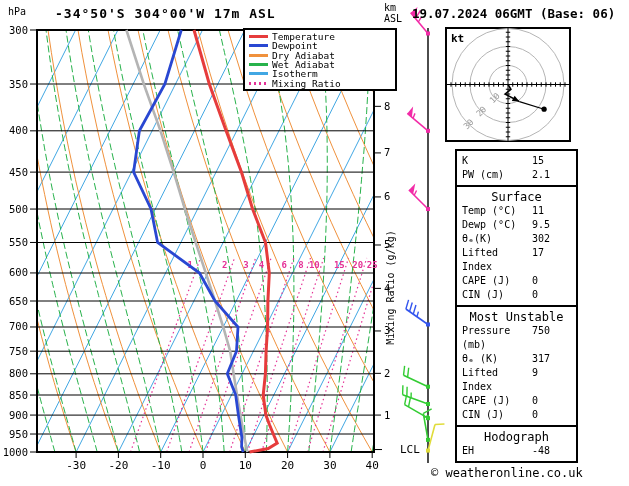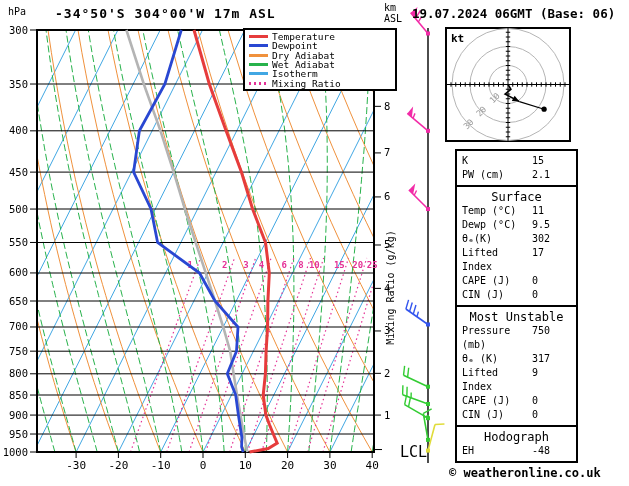--- a/index.html
+++ b/index.html
@@ -16,25 +16,25 @@
   .lchip{width:19px;height:3px;margin:0 4px 0 2px;flex:none;}
   .lchip.dotted{background:repeating-linear-gradient(90deg,var(--c) 0 2px,#fff 2px 5px);}
   .llab{font-size:9.5px;line-height:9px;}
   #kt-unit{left:451px;top:32px;font-size:11px;font-weight:bold;}
   #panels{position:absolute;left:455px;top:151px;width:123px;}
   .panel{border:2px solid #000;background:#fff;padding:3px 0;margin-top:-2px;}
   .phead{text-align:center;font-size:12px;line-height:14px;}
   .prow{display:flex;font-size:10px;line-height:14px;padding-left:5px;}
   .plab{flex:1;}
   .pval{width:44px;flex:none;text-align:left;}
-  #footer{left:449px;top:466px;font-size:12px;font-weight:bold;}
+  #footer{left:431px;top:466px;font-size:12px;font-weight:normal;}
   #xlabel{left:104px;top:463px;font-size:12.5px;letter-spacing:0.5px;margin-top:27px;}
   #mrlabel{left:325px;top:282px;width:130px;text-align:center;font-size:10px;
            transform:rotate(-90deg);transform-origin:center;}
-  #lcl{left:400px;top:443px;font-size:15px;}
+  #lcl{left:400px;top:443px;font-size:11px;}
 </style>
 </head>
 <body>
 
 <div id="stage">
   <svg id="plot" width="629" height="486">
       <g>
         <path d="M-262.3 452.0L-51.3 30.0" fill="none" stroke="#41a7e3" stroke-width="1"></path>
         <path d="M-220.0 452.0L-9.0 30.0" fill="none" stroke="#41a7e3" stroke-width="1"></path>
         <path d="M-177.7 452.0L33.3 30.0" fill="none" stroke="#41a7e3" stroke-width="1"></path>

